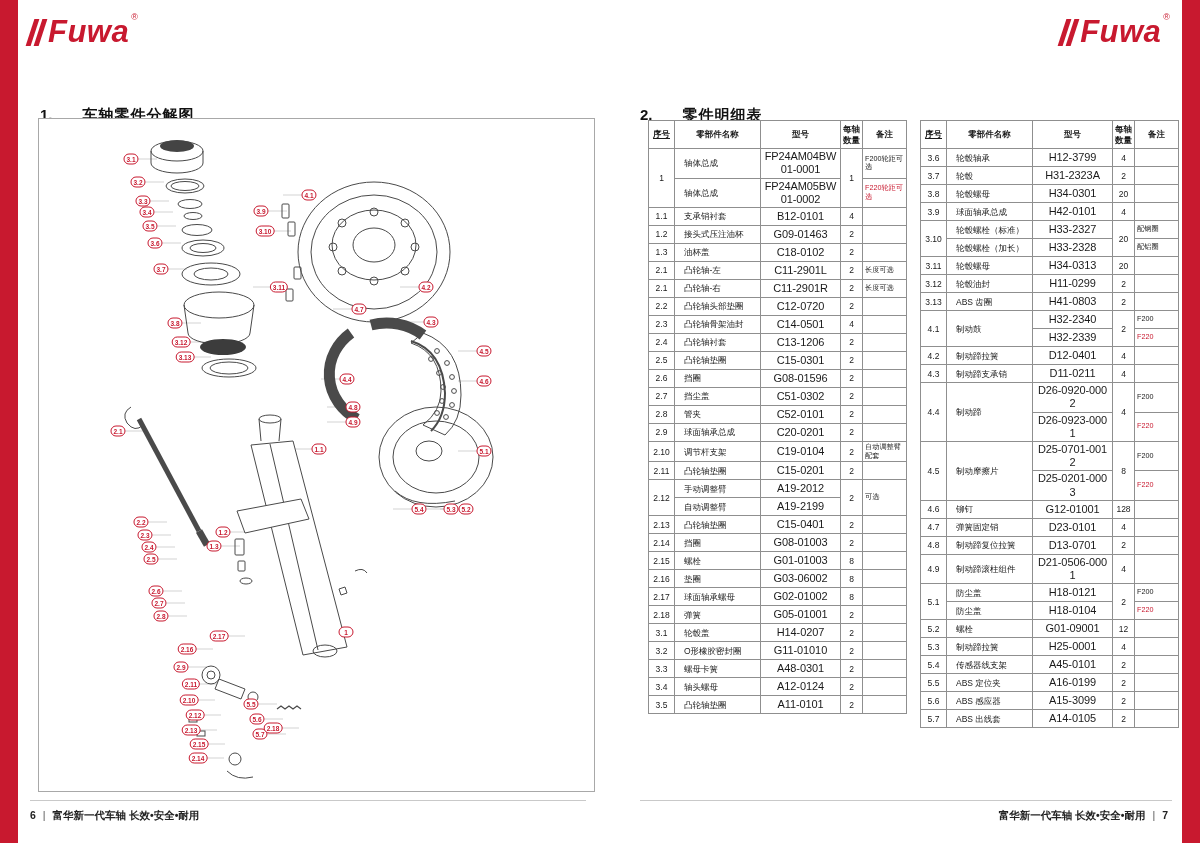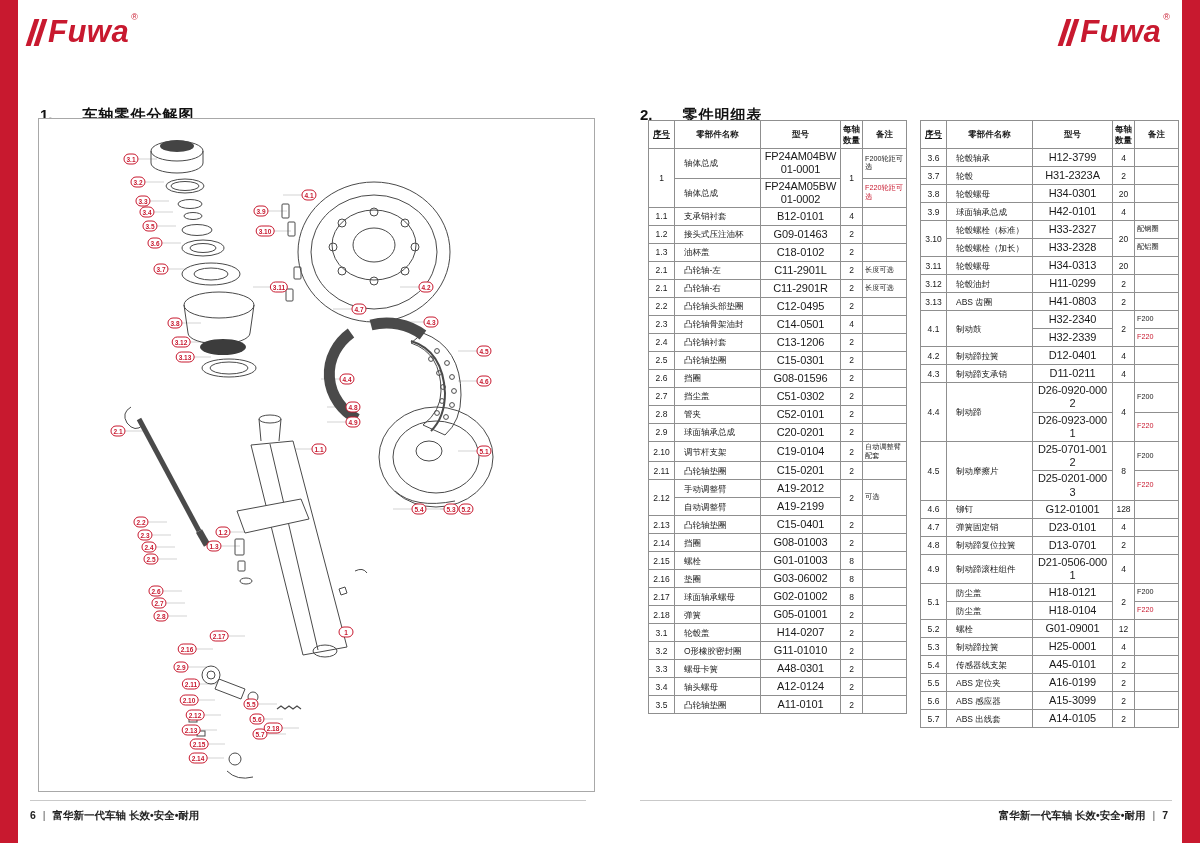--- a/index.html
+++ b/index.html
@@ -342,21 +342,21 @@
       <tr>
         <td class="col0">2.1</td>
         <td class="col1">凸轮轴-右</td>
         <td class="col2">C11-2901R</td>
         <td class="col3">2</td>
         <td class="col4">长度可选</td>
       </tr>
       <tr>
         <td class="col0">2.2</td>
         <td class="col1">凸轮轴头部垫圈</td>
-        <td class="col2">C12-0495</td>
+        <td class="col2">C12-0720</td>
         <td class="col3">2</td>
         <td class="col4"></td>
       </tr>
       <tr>
         <td class="col0">2.3</td>
         <td class="col1">凸轮轴骨架油封</td>
         <td class="col2">C14-0501</td>
         <td class="col3">4</td>
         <td class="col4"></td>
       </tr>

